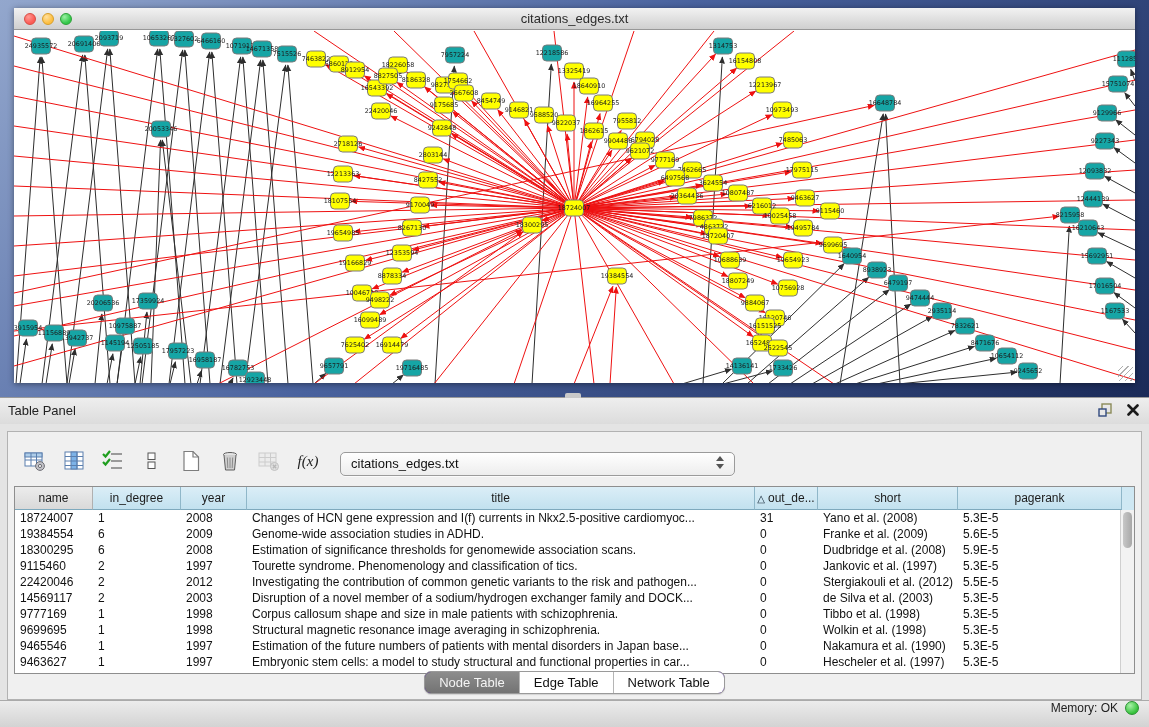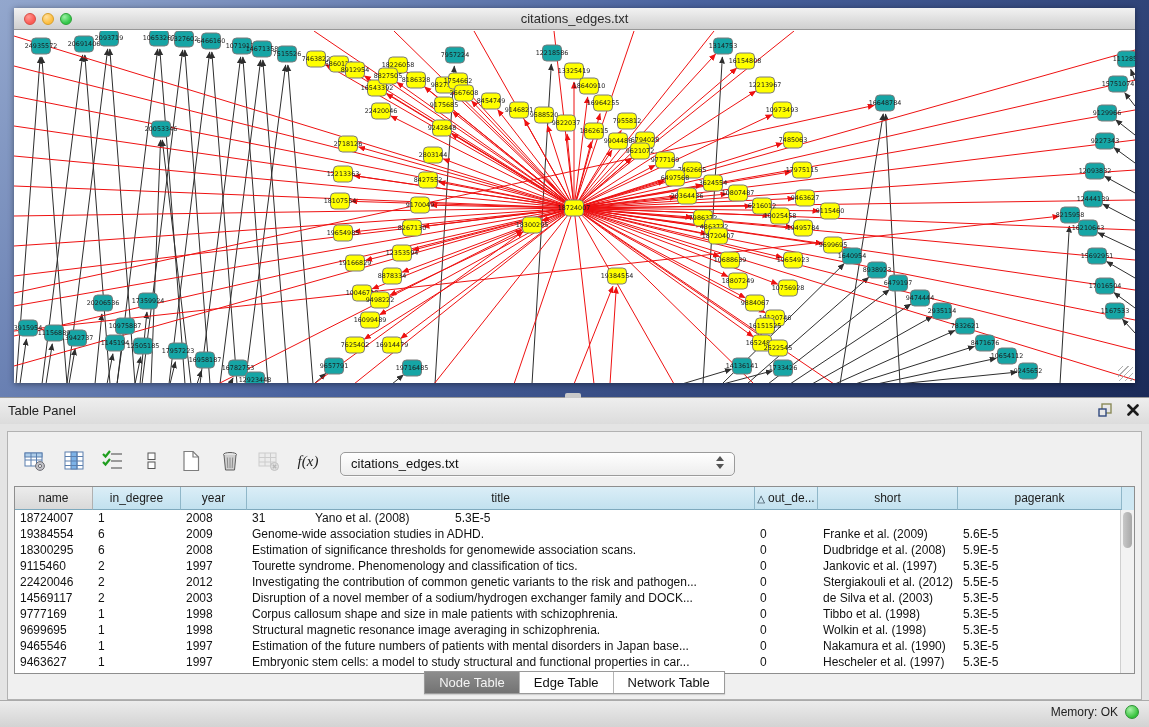--- a/index.html
+++ b/index.html
@@ -88,34 +88,34 @@
   }
   .vscroll {
     position:absolute; top:23px; right:0; width:14px; bottom:0;
     background:#f2f2f2; border-left:1px solid #cfcfcf;
   }
   .vthumb { position:absolute; top:2px; left:2px; width:9px; height:36px; border-radius:5px;
     background:linear-gradient(90deg,#c7c7c7,#a8a8a8); cursor:pointer; }
 
   
   .tabs-row { position:absolute; left:0; right:0; bottom:5px; display:flex; justify-content:center; }
-  .seg { display:inline-flex; border:1px solid #9a9a9a; border-radius:0; overflow:hidden;
+  .seg { display:inline-flex; border:1px solid #9a9a9a; border-radius:7px; overflow:hidden;
     background:#4c1d95; box-shadow:0 1px 1px rgba(0,0,0,.12); }
   .seg button {
     font-family:"Liberation Sans",sans-serif; font-size:13px; padding:3px 14px;
     border:none; background:#fff; color:#111; cursor:pointer; border-left:1px solid #b5b5b5;
   }
   .seg button:first-child { border-left:none; }
   .seg button.active { background:linear-gradient(#8d8d8d,#737373); color:#f4f4f4; }
 
   
   .statusbar {
     position:absolute; left:0; right:0; bottom:0; height:27px;
     background:linear-gradient(#ececec,#d3d3d3); border-top:1px solid #aaa;
-    display:flex; align-items:flex-start; justify-content:flex-end; padding:4px 10px; gap:7px;
+    display:flex; align-items:flex-end; justify-content:flex-end; padding:12px 10px; gap:7px;
     font-size:12px; color:#222;
   }
   .mem-dot { width:14px; height:14px; border-radius:50%;
     background:radial-gradient(circle at 35% 30%, #a8f2a8, #35c13b 70%);
     border:1px solid #2a9132; }
 </style>
 </head>
 <body>
 
 <div class="desktop">
@@ -636,20 +636,21 @@
           <div class="th" style="width: 508px;"><span>title</span></div>
           <div class="th" style="width: 63px;"><span class="sort">△</span><span>out_de...</span></div>
           <div class="th" style="width: 140px;"><span>short</span></div>
           <div class="th" style="width: 164px; text-align: center;"><span>pagerank</span></div>
         </div>
       <div class="tbody" id="tbl-body">
           <div class="tr">
             <div class="td" style="width: 78px;">18724007</div>
             <div class="td" style="width: 88px;">1</div>
             <div class="td" style="width: 66px;">2008</div>
+            <div class="td" style="width: 508px;">Changes of HCN gene expression and I(f) currents in Nkx2.5-positive cardiomyoc...</div>
             <div class="td" style="width: 63px;">31</div>
             <div class="td" style="width: 140px;">Yano et al. (2008)</div>
             <div class="td" style="width: 164px;">5.3E-5</div>
           </div>
           <div class="tr">
             <div class="td" style="width: 78px;">19384554</div>
             <div class="td" style="width: 88px;">6</div>
             <div class="td" style="width: 66px;">2009</div>
             <div class="td" style="width: 508px;">Genome-wide association studies in ADHD.</div>
             <div class="td" style="width: 63px;">0</div>

